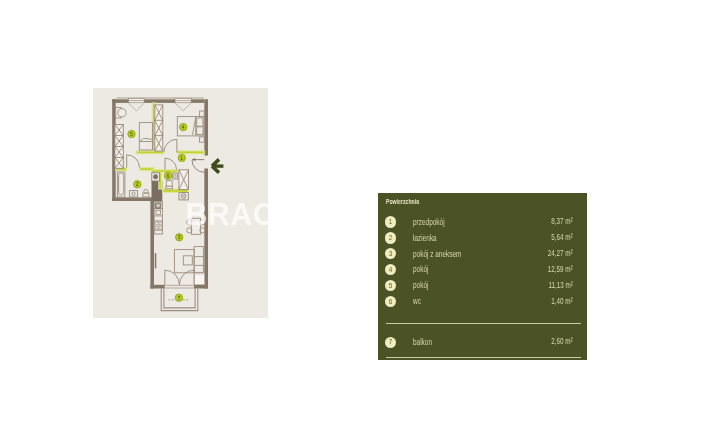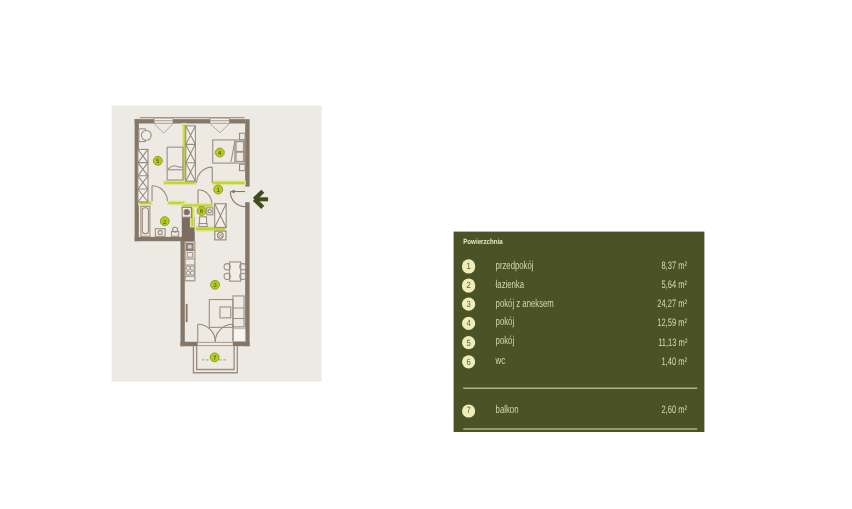--- a/index.html
+++ b/index.html
@@ -340,13 +340,14 @@
     </div>
   <div class="abs" style="left:34.6px;top:143.8px;font-size:9.5px;line-height:1;transform:scaleX(0.68);transform-origin:0 0;white-space:nowrap;">balkon</div>
   <div class="abs" style="right:14.7px;top:144.2px;font-size:9px;line-height:1;transform:scaleX(0.7);transform-origin:100% 0;white-space:nowrap;">2,60 m²</div>
 
   <div class="abs" style="left:7.5px;top:130.2px;width:195px;height:1px;background:#c9cca0;"></div>
 
   <div class="abs" style="left:7.5px;top:163.9px;width:195px;height:1px;background:#c9cca0;"></div>
 </div>
 
 <div class="abs" style="left:0;top:0;width:710px;height:424px;pointer-events:none;">
+  <div class="abs" style="left:185.4px;top:198.7px;font-size:30.5px;font-weight:bold;color:rgba(255,255,255,0.69);letter-spacing:0.4px;line-height:1;">BRACIA S</div>
 </div>
 
 </body></html>

